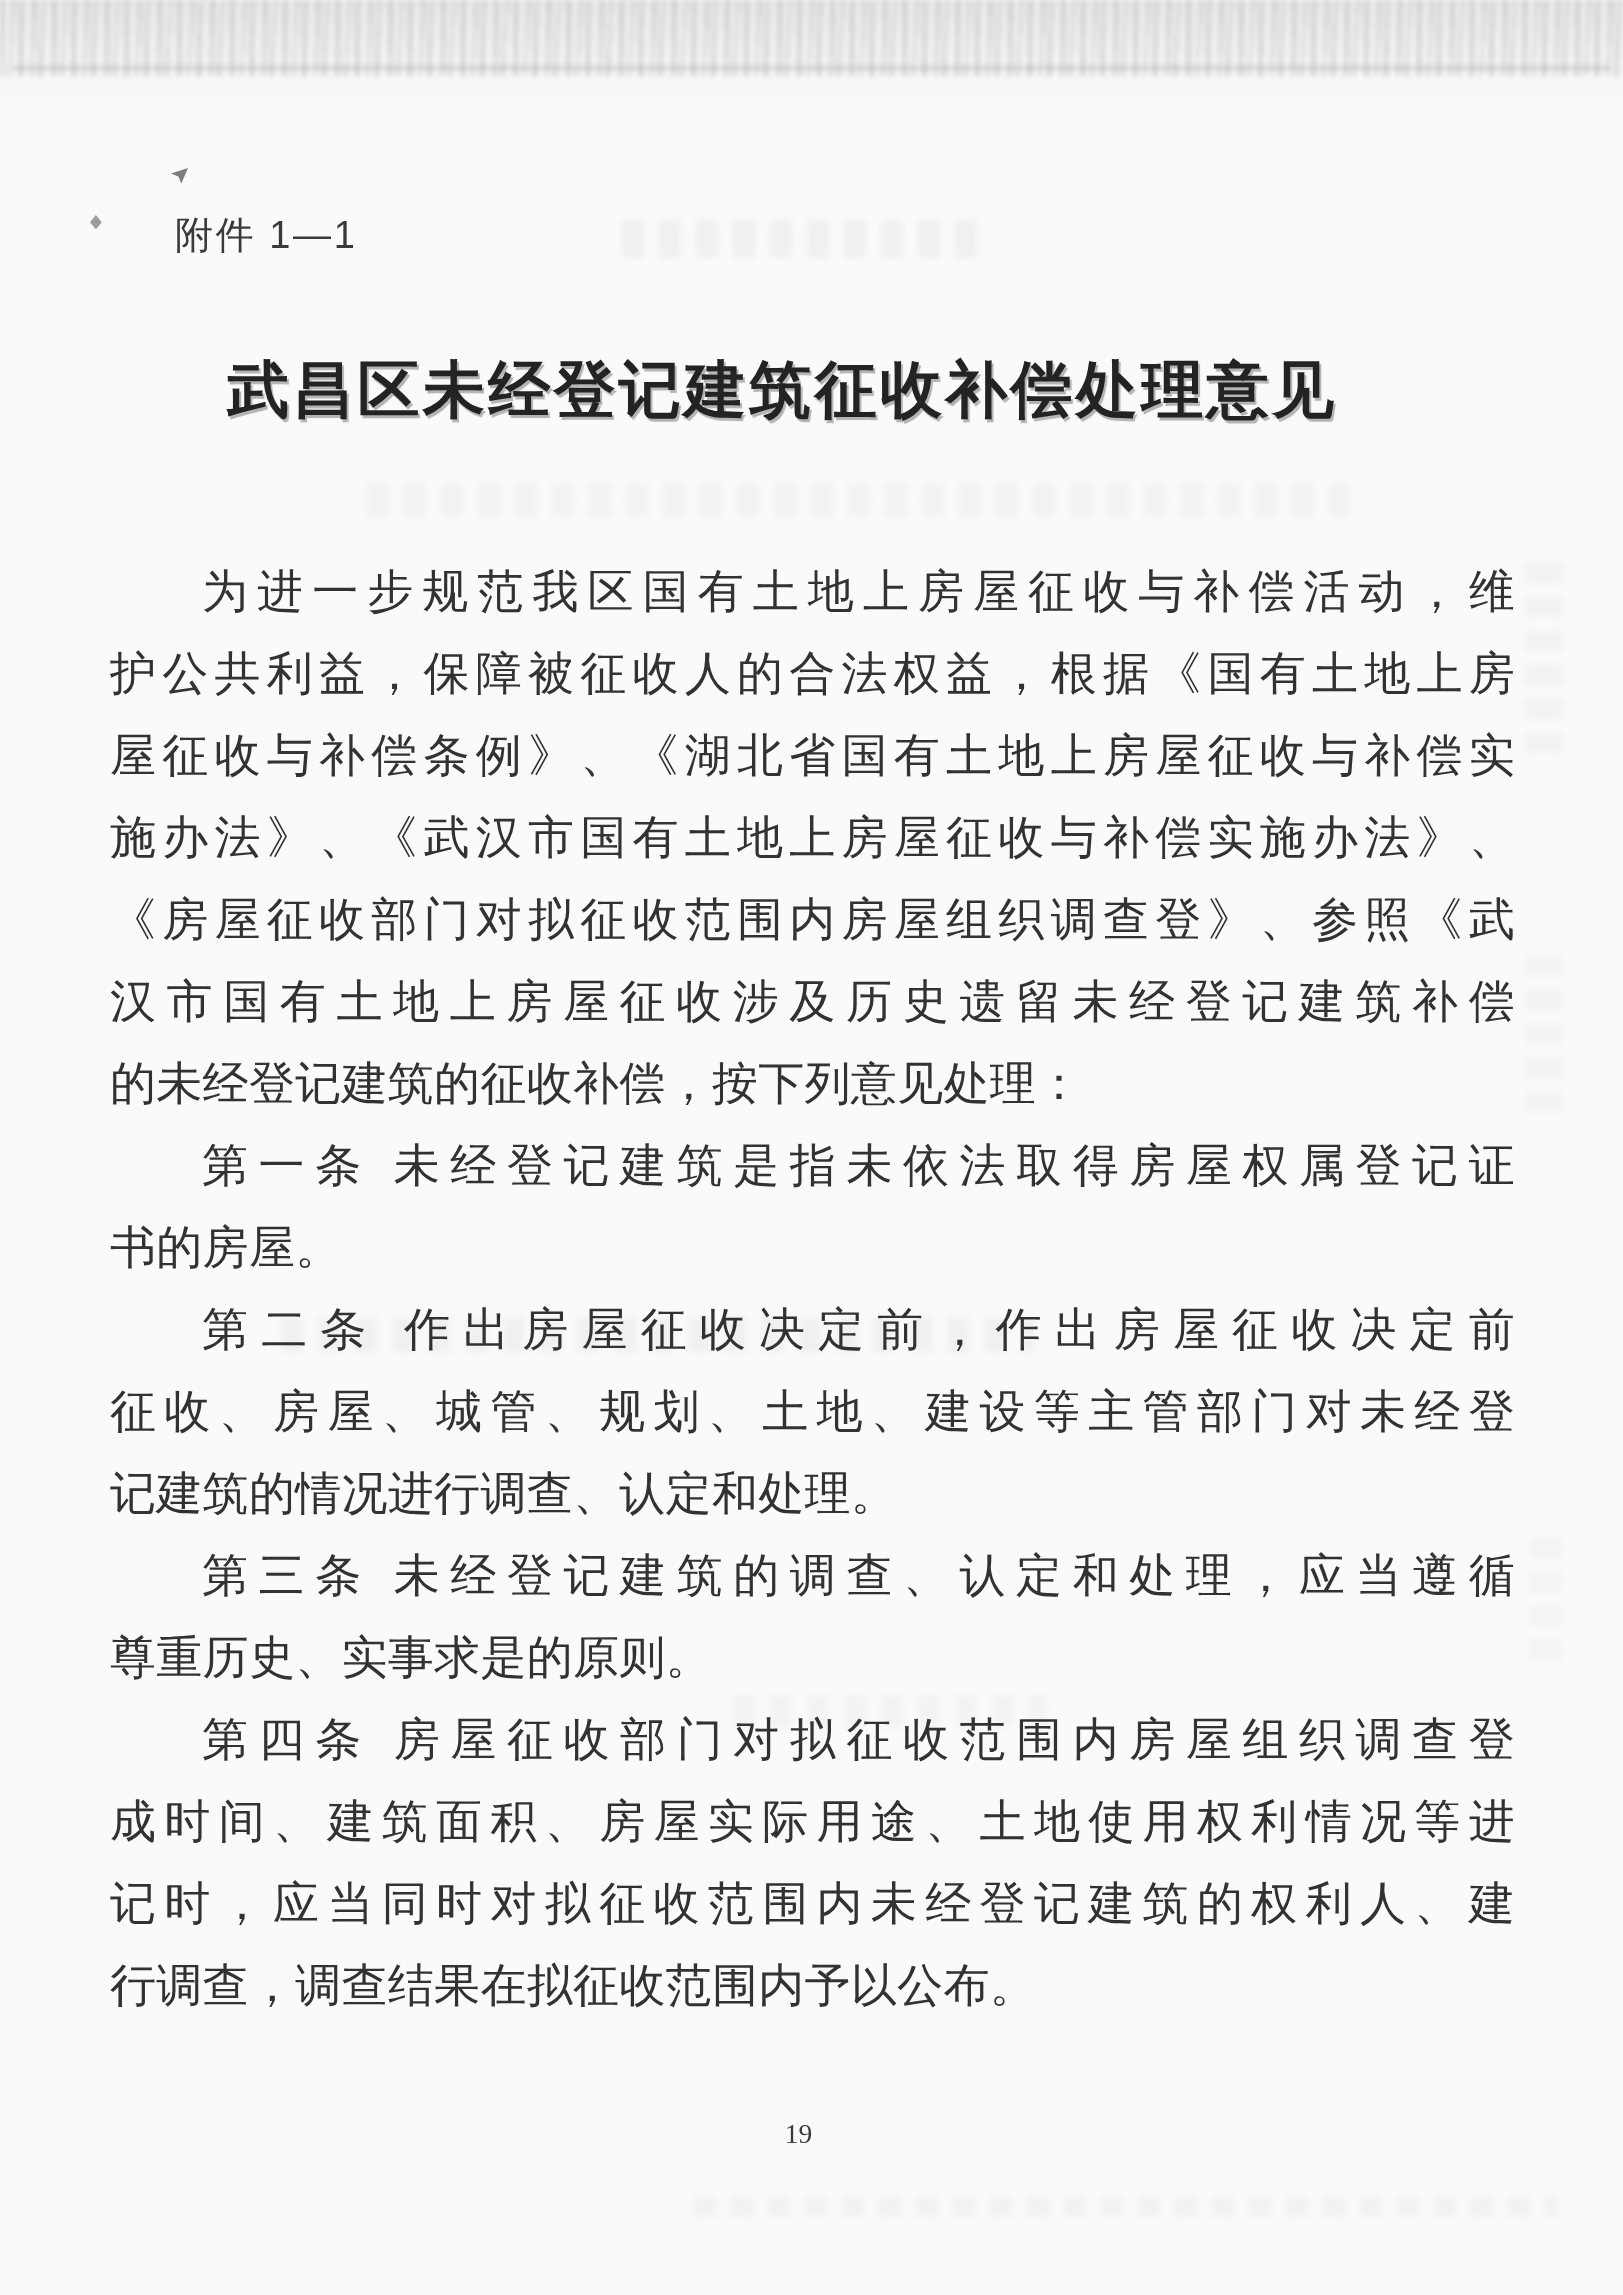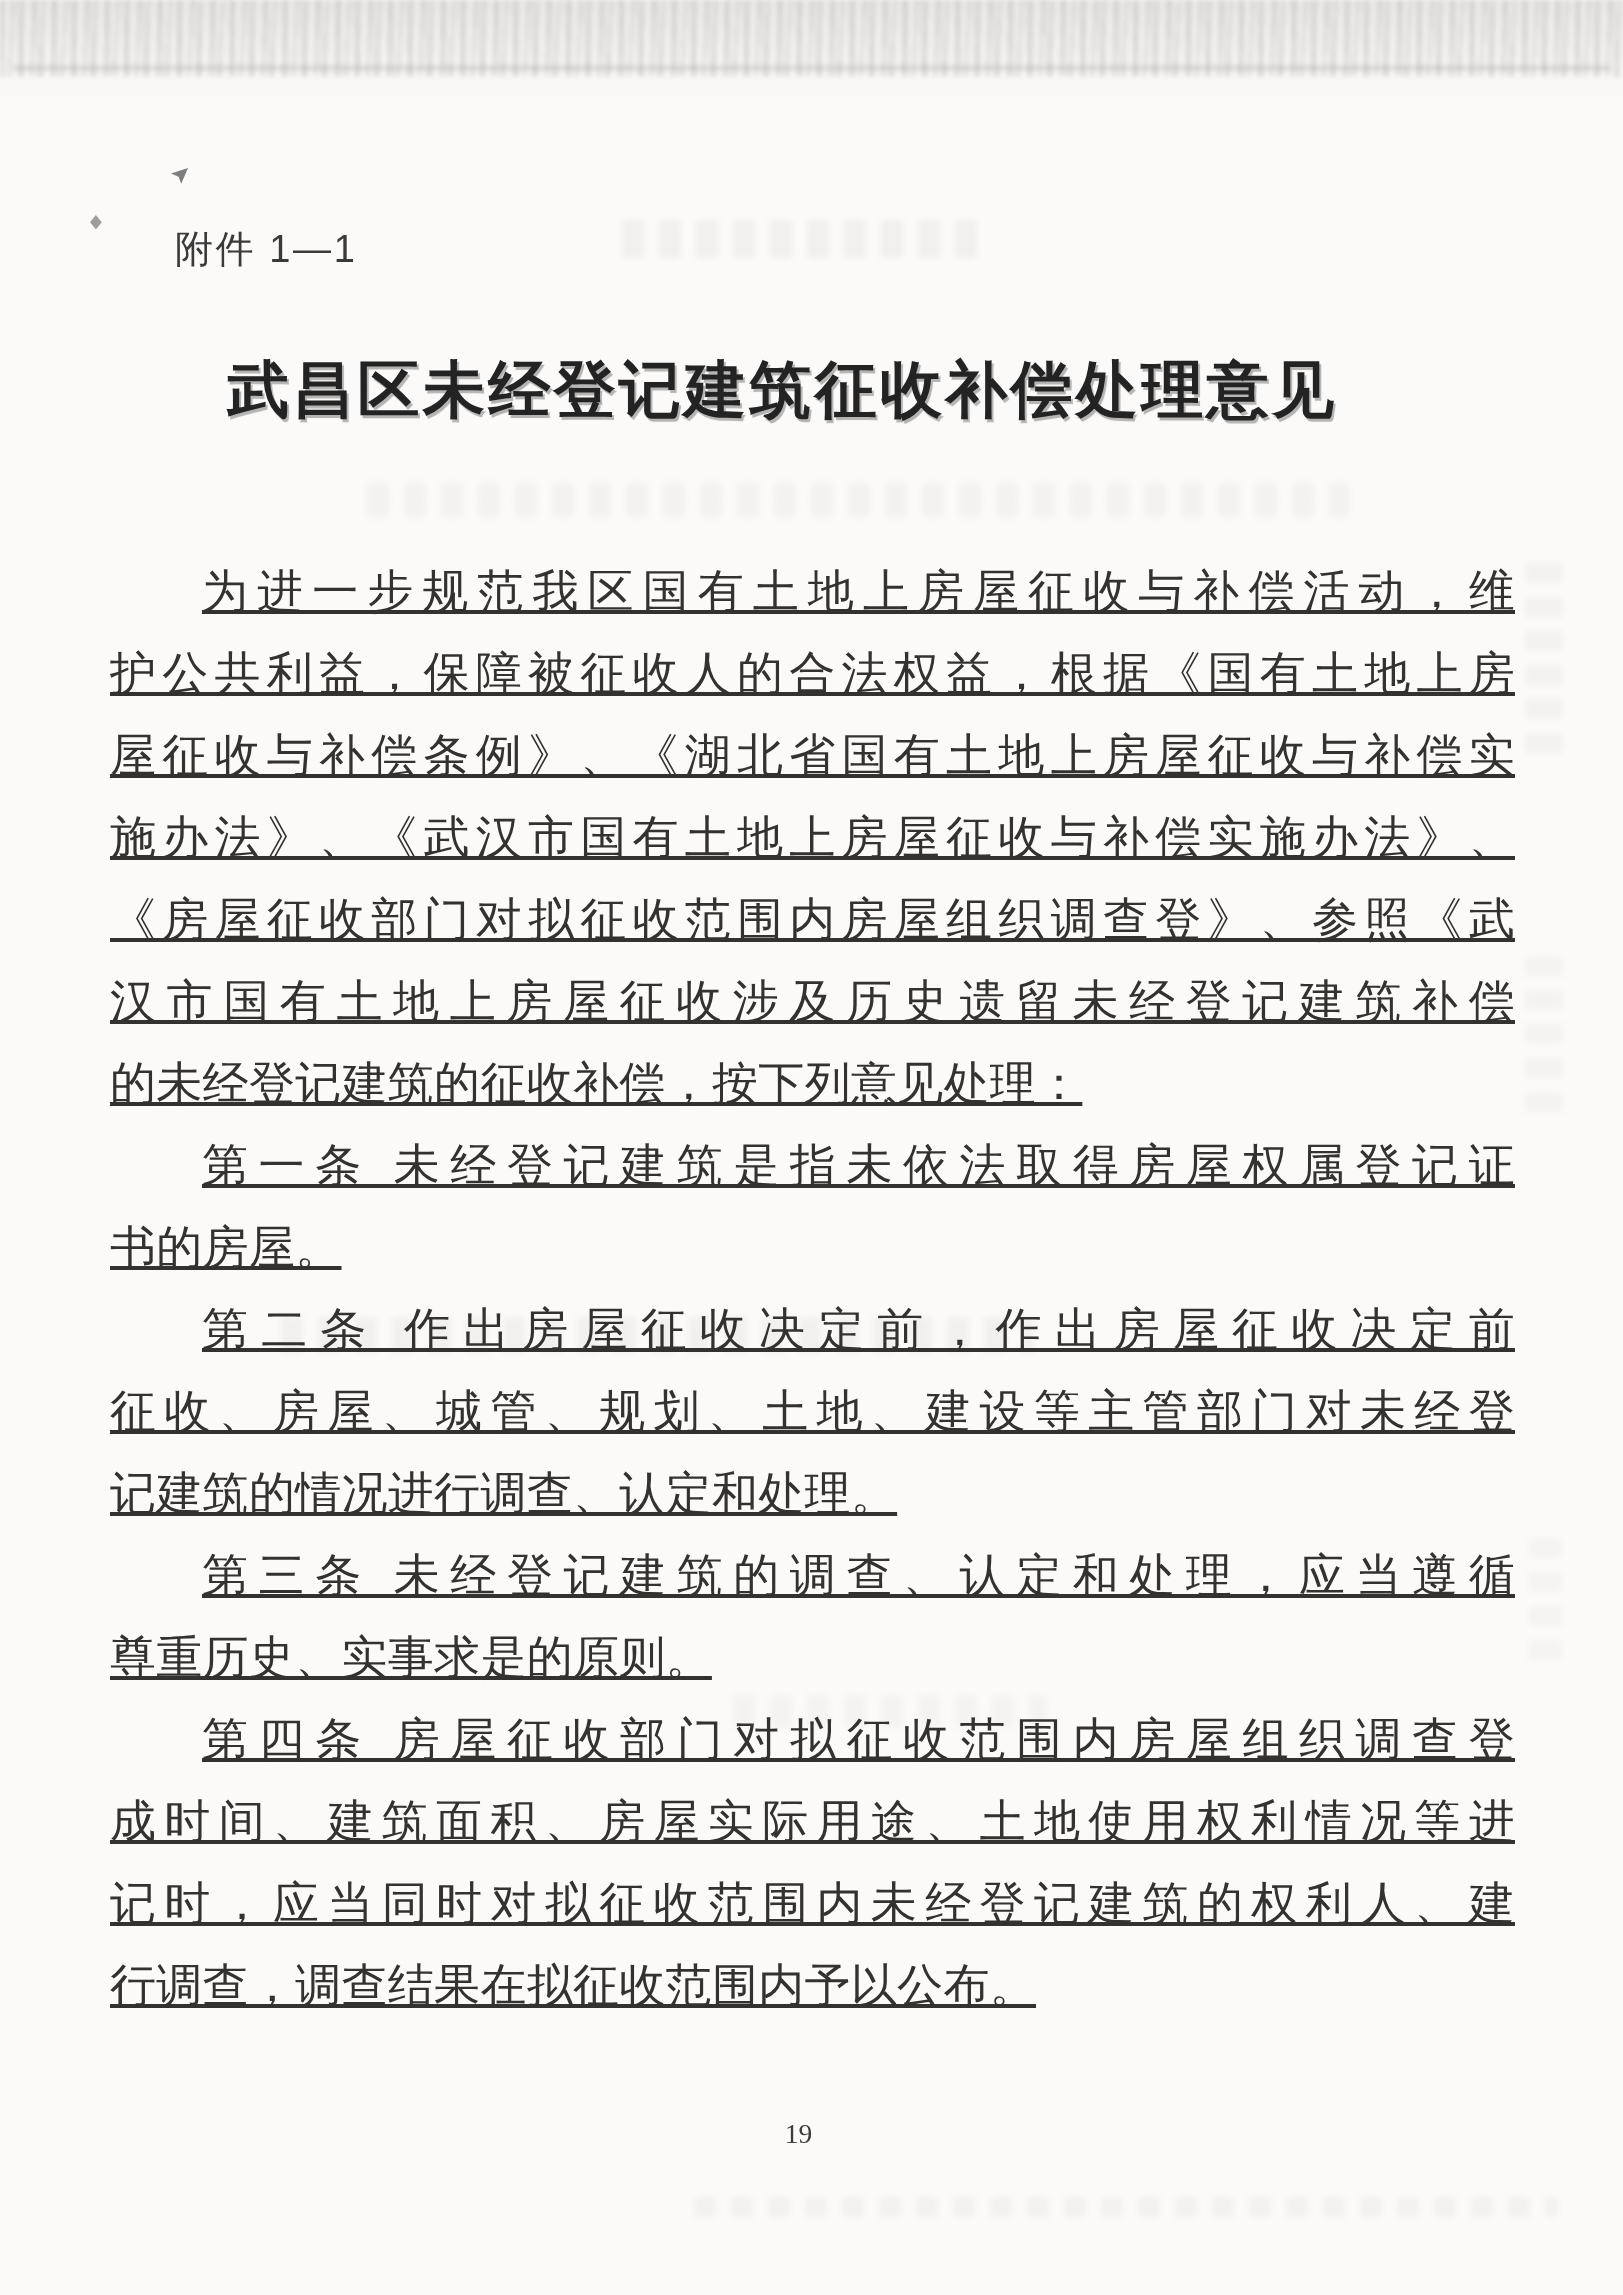--- a/index.html
+++ b/index.html
@@ -56,21 +56,21 @@
     pointer-events: none;
   }
   .speck { position: absolute; background: #7d7d7d; pointer-events: none; }
   .speck.arrow { clip-path: polygon(0 35%, 100% 0, 60% 100%, 45% 55%); }
   .speck.diamond { clip-path: polygon(50% 0, 100% 50%, 50% 100%, 0 50%); opacity: .75; }
 
   
   .attachment {
     position: absolute;
     left: 175px;
-    top: 224px;
+    top: 210px;
     font-size: 38px;
     letter-spacing: 2.6px;
     color: #3a3a3a;
     font-family: "Liberation Sans", sans-serif;
     white-space: nowrap;
   }
   .doc-title {
     position: absolute;
     left: 0;
     top: 348px;
@@ -93,21 +93,20 @@
   }
   .ln {
     height: 82px;
     line-height: 82px;
     font-size: 46px;
     color: #333231;
     text-align: justify;
     text-align-last: left;
     white-space: nowrap;
     letter-spacing: 0.3px;
-    text-decoration: underline;
   }
   .ln.jl { text-align-last: justify; white-space: normal; }
   .ln.first { text-indent: 92px; }
   .page-number {
     position: absolute;
     left: 0;
     top: 2118px;
     width: 1623px;
     text-align: center;
     font-size: 27.5px;

